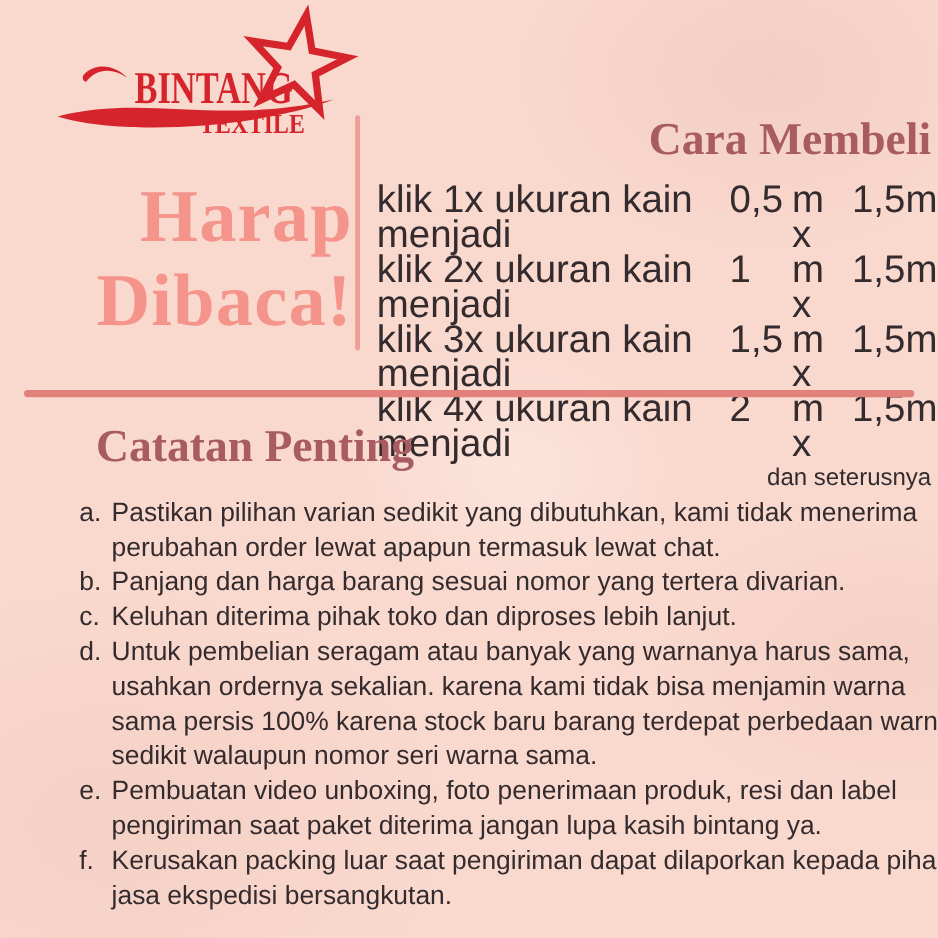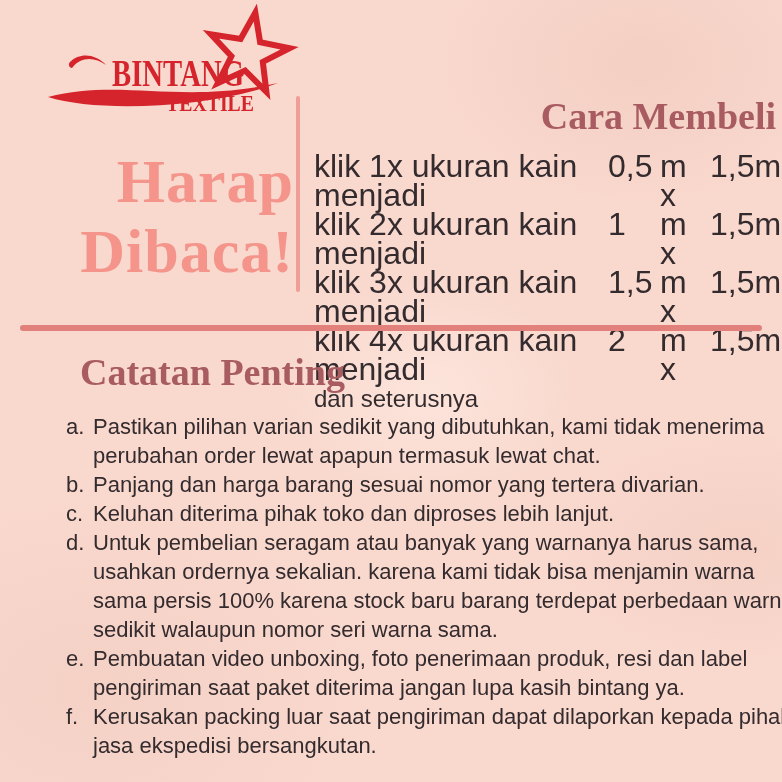--- a/index.html
+++ b/index.html
@@ -30,21 +30,21 @@
   .cara h1{
     margin:0 0 14px 0;font-family:"Liberation Serif","DejaVu Serif",serif;
     font-weight:bold;font-size:38px;line-height:44px;color:#a85c61;text-align:right;
   }
   .cara-row{
     display:grid;grid-template-columns:auto 52px 50px 66px;
     font-size:32px;line-height:29px;color:#332b2e;font-weight:500;
   }
   .c-size,.c-unit{}
   .c-res{text-align:center;}
-  .cara-footer{font-size:24px;line-height:29px;color:#332b2e;font-weight:500;}
+  .cara-footer{font-size:20px;line-height:29px;color:#332b2e;font-weight:500;text-align:right;}
   
   .catatan{position:absolute;left:30px;top:350px;width:736px;margin-left:36px;}
   .catatan h2{
     margin:0 0 18px 14px;font-family:"Liberation Serif","DejaVu Serif",serif;
     font-weight:bold;font-size:38px;line-height:44px;color:#a85c61;
   }
   .note{
     display:grid;grid-template-columns:27px 1fr;
     font-size:22px;line-height:29px;color:#332b2e;font-weight:500;
   }

